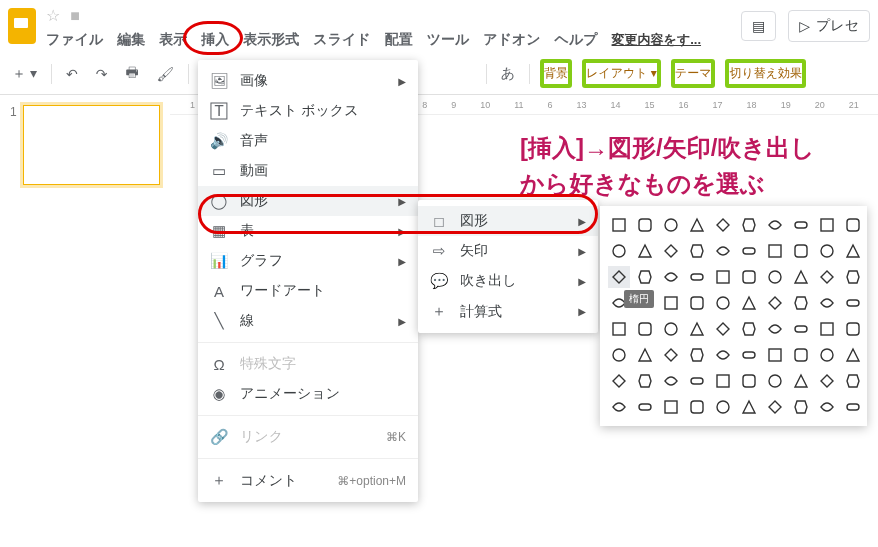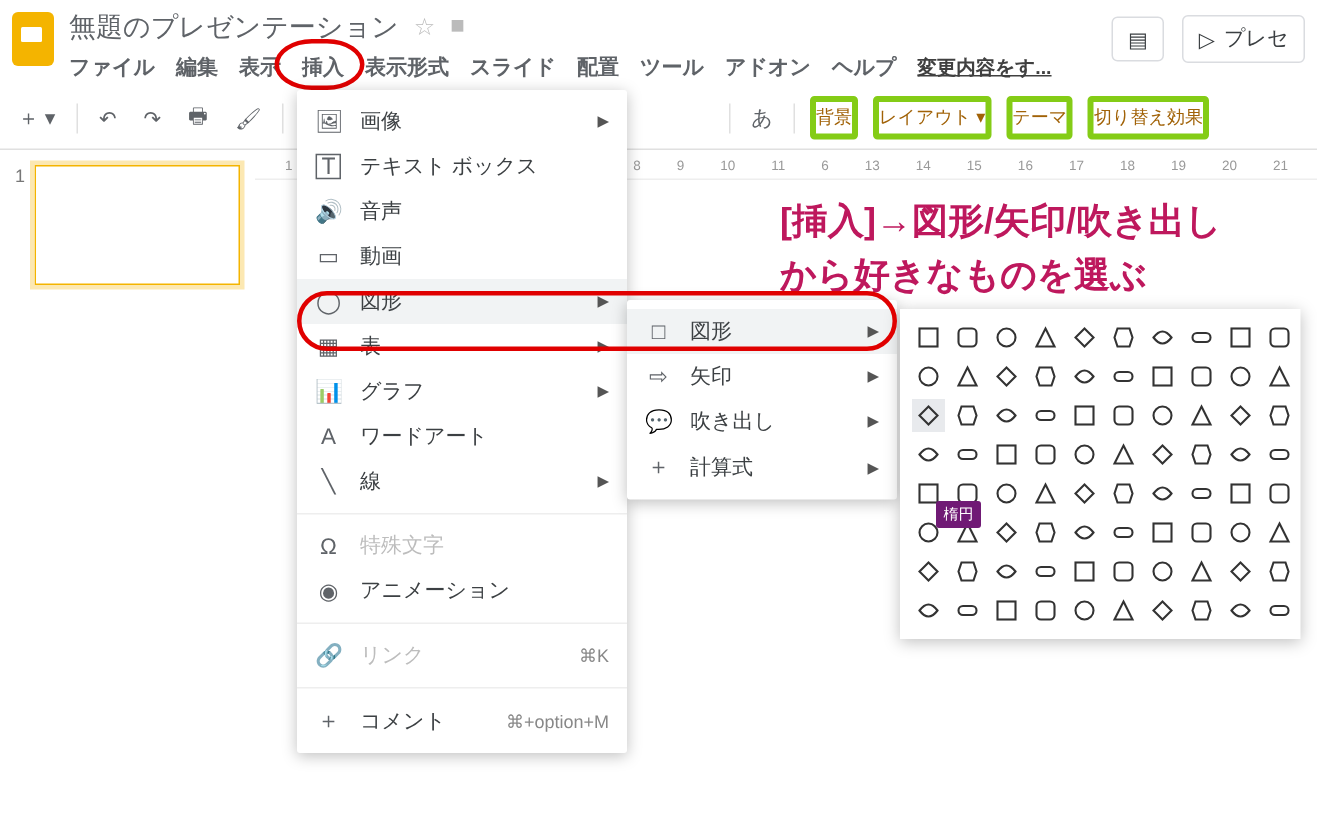--- a/index.html
+++ b/index.html
@@ -46,30 +46,29 @@
   .menu-item.hover { background: #f1f3f4; }
 
   .shape-ellipse { position: absolute; border: 3px solid #e00000; border-radius: 24px; left: 198px; top: 194px; width: 400px; height: 40px; pointer-events: none; z-index: 50; }
 
   .menu2 { left: 418px; top: 200px; width: 180px; }
 
   .shape-palette { position: absolute; left: 600px; top: 206px; width: 267px; background: #fff; box-shadow: 0 2px 10px rgba(0,0,0,.25); padding: 8px; display: grid; grid-template-columns: repeat(10, 22px); gap: 4px; font-size: 16px; color: #333; }
   .shape-cell { width: 22px; height: 22px; display: flex; align-items: center; justify-content: center; cursor: pointer; }
   .shape-cell svg { width: 16px; height: 16px; stroke: #333; stroke-width: 1.4; fill: none; }
   .shape-cell.selected { background: #e8eaed; }
-  .tooltip { position: absolute; left: 624px; top: 290px; background: #701a75; color: #fff; font-size: 10px; padding: 2px 5px; border-radius: 2px; margin-top: 44px; }
+  .tooltip { position: absolute; left: 624px; top: 290px; background: #737373; color: #fff; font-size: 10px; padding: 2px 5px; border-radius: 2px; }
 </style>
 </head>
 <body>
 
 <div class="header">
   <div class="logo"></div>
   <div class="title-area">
     <div class="doc-title">
-      <span>無題のプレゼンテーション</span>
       <span class="star">☆</span>
       <span class="folder">■</span>
     </div>
     <div class="menubar" id="menubar">
         <span>ファイル</span>
         <span>編集</span>
         <span>表示</span>
         <span class="menu-highlight">挿入<div class="menu-ellipse"></div></span>
         <span>表示形式</span>
         <span>スライド</span>

